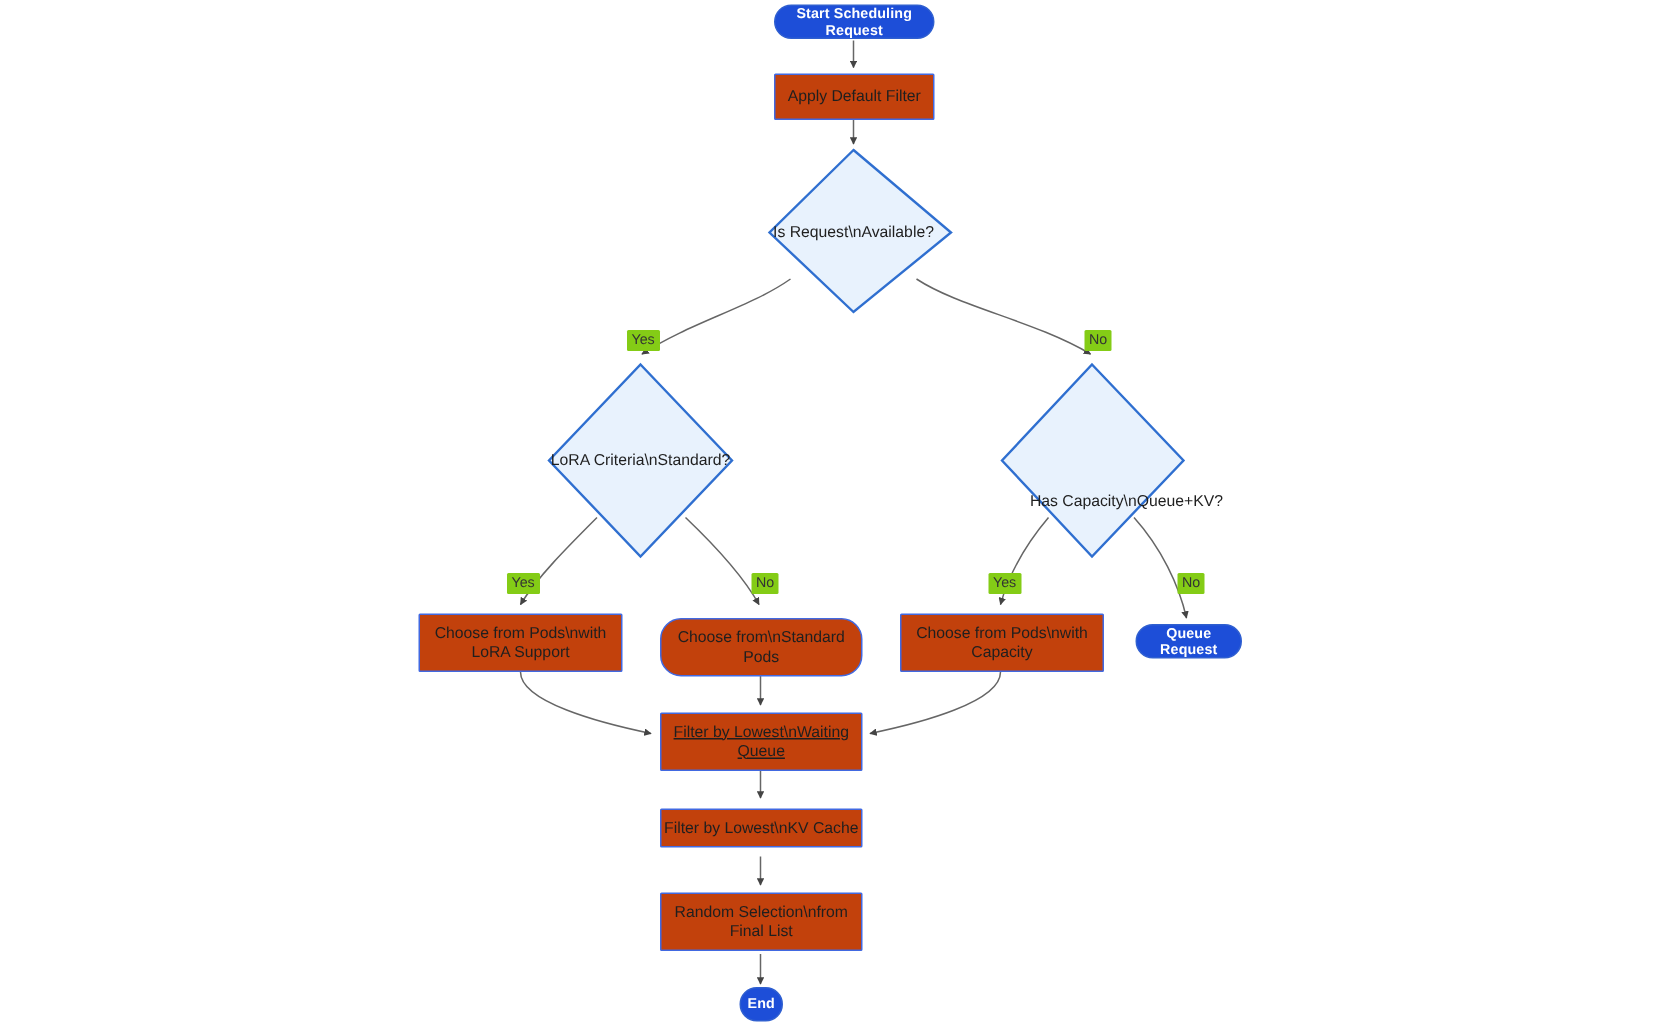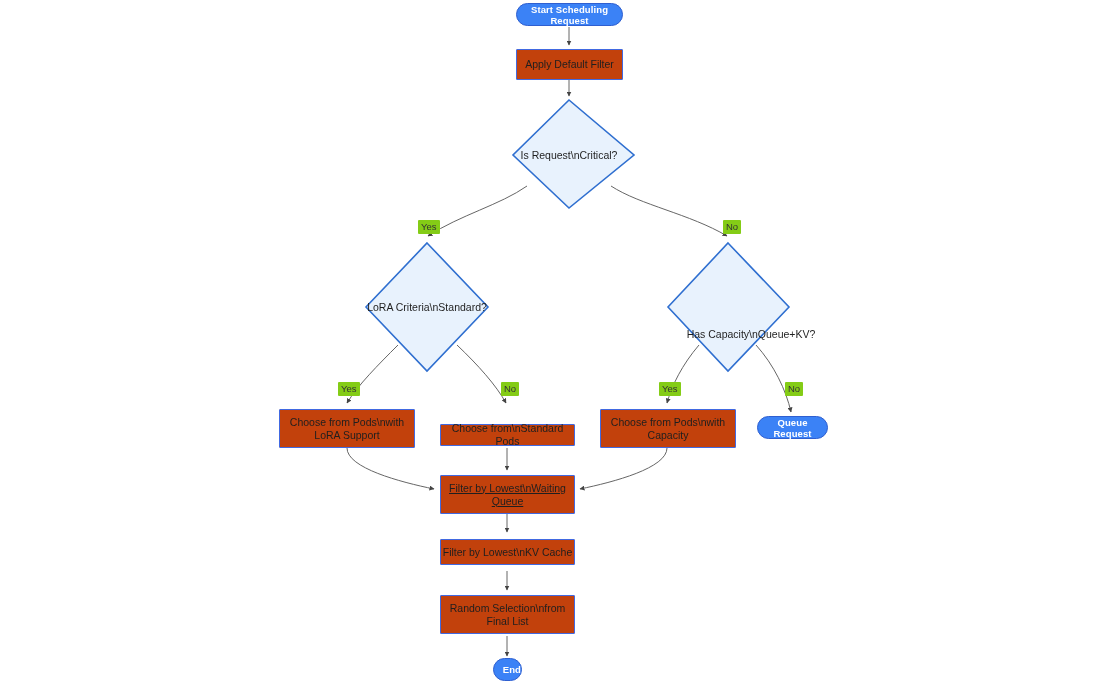--- a/index.html
+++ b/index.html
@@ -34,27 +34,27 @@
     color: #1f1f1f;
     font-size: 10.5px;
     line-height: 13px;
   }
   .rect-node .txt {
     display: block;
     white-space: pre-line;
   }
   .pill-node {
     position: absolute;
-    background: #3b82f6;
+    background: #1d4ed8;
     border: 1.4px solid #2f5fd0;
     border-radius: 999px;
     box-sizing: border-box;
     display: flex;
     align-items: center;
-    justify-content: flex-end;
+    justify-content: center;
     color: #ffffff;
     font-size: 9.5px;
     font-weight: bold;
     letter-spacing: 0.1px;
     text-align: center;
   }
   .diamond-text {
     position: absolute;
     display: flex;
     align-items: center;
@@ -128,21 +128,21 @@
 
 <div class="rect-node" style="left:516px; top:49px; width:107px; height:31px;">
   <span class="txt">Apply Default Filter</span>
 </div>
 
 <div class="rect-node" style="left:279px; top:409px; width:136px; height:39px;">
   <span class="txt">Choose from Pods\nwith
 LoRA Support</span>
 </div>
 
-<div class="rect-node" style="left:440px; top:424px; width:135px; height:22px;">
+<div class="rect-node" style="left:440px; top:412px; width:135px; height:39px;border-radius:14px;">
   <span class="txt">Choose from\nStandard
 Pods</span>
 </div>
 
 <div class="rect-node" style="left:600px; top:409px; width:136px; height:39px;">
   <span class="txt">Choose from Pods\nwith
 Capacity</span>
 </div>
 
 <div class="rect-node" style="left:440px; top:475px; width:135px; height:39px;text-decoration:underline;">
@@ -153,21 +153,21 @@
 <div class="rect-node" style="left:440px; top:539px; width:135px; height:26px;">
   <span class="txt">Filter by Lowest\nKV Cache</span>
 </div>
 
 <div class="rect-node" style="left:440px; top:595px; width:135px; height:39px;">
   <span class="txt">Random Selection\nfrom
 Final List</span>
 </div>
 
 <div class="diamond-text" style="left:509px; top:145px; width:120px; height:20px;">
-  <span>Is Request\nCritical?</span>
+  <span>Is Request\nAvailable?</span>
 </div>
 
 <div class="diamond-text" style="left:362px; top:297px; width:130px; height:20px;">
   <span>LoRA Criteria\nStandard?</span>
 </div>
 
 <div class="diamond-text" style="left:685px; top:297px; width:132px; height:20px;margin-top:27px;">
   <span>Has Capacity\nQueue+KV?</span>
 </div>
 

